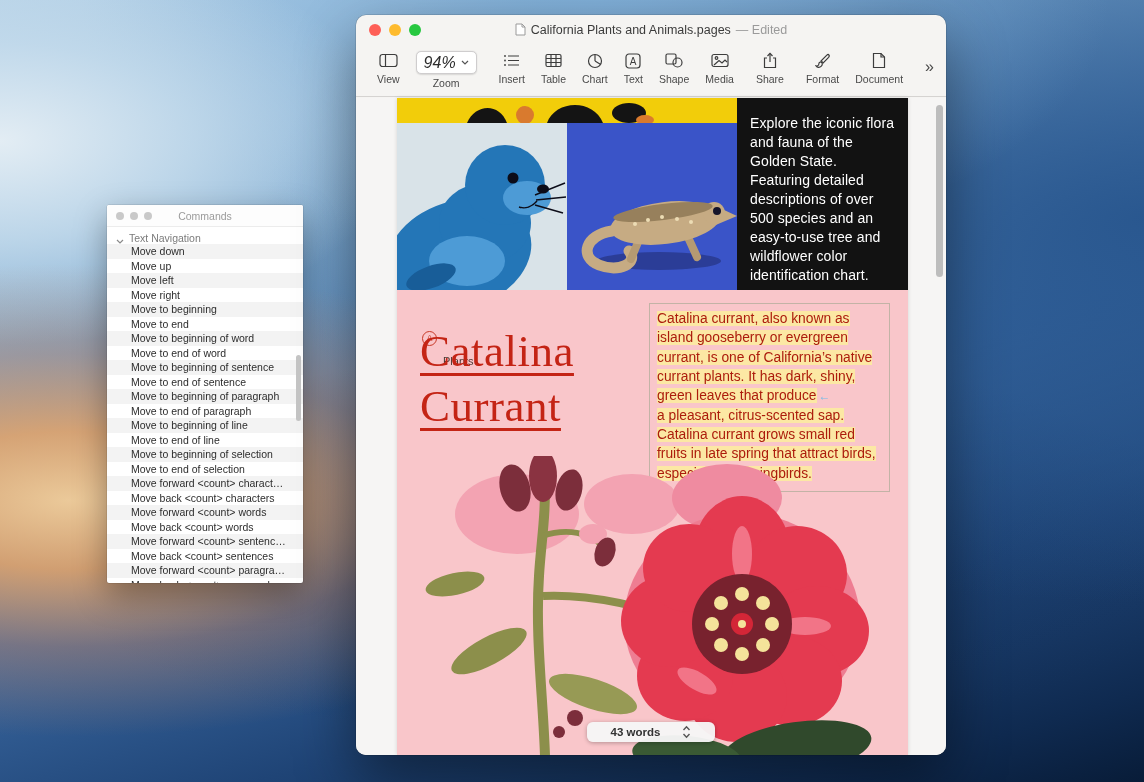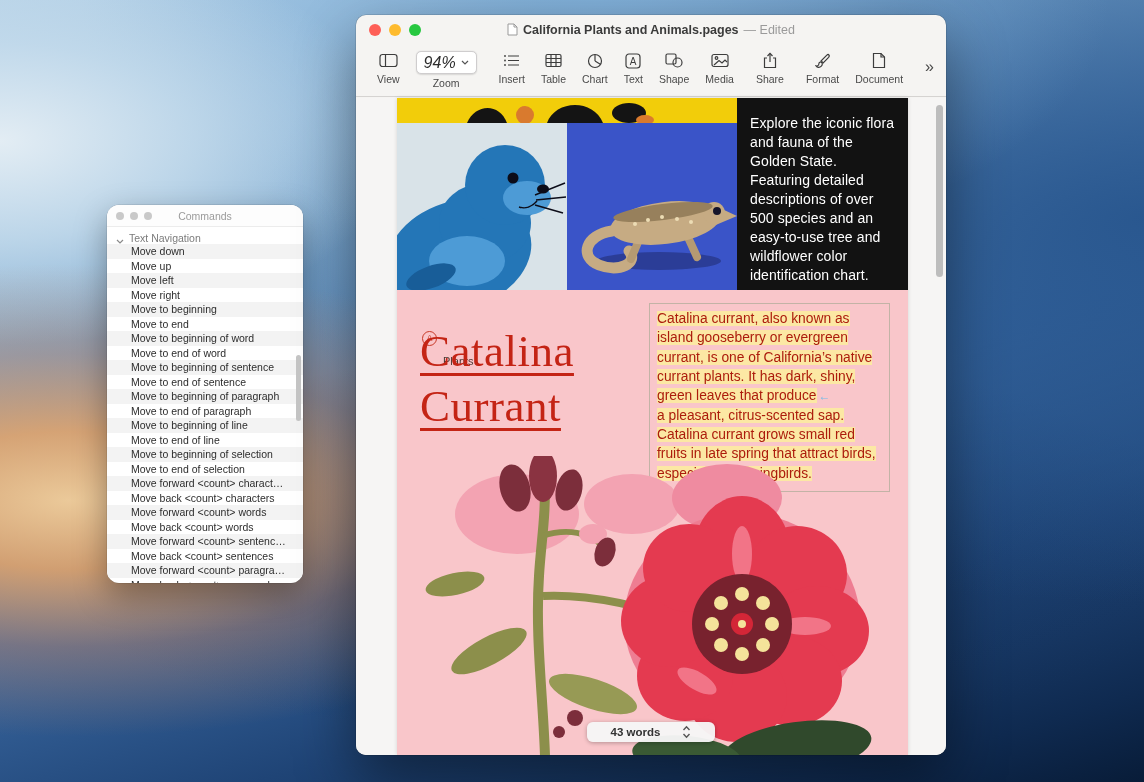--- a/index.html
+++ b/index.html
@@ -13,21 +13,21 @@
       radial-gradient(60% 45% at 0% 18%, #e3edf4 0%, rgba(196,219,236,0.85) 28%, transparent 58%),
       radial-gradient(75% 55% at 52% 0%, rgba(128,176,218,0.9) 0%, transparent 60%),
       radial-gradient(110% 70% at 100% 28%, rgba(38,84,140,0.9) 0%, rgba(38,84,140,0.45) 42%, transparent 70%),
       radial-gradient(80% 40% at 55% 70%, rgba(20,52,96,0.55) 0%, transparent 65%),
       linear-gradient(163deg, #b3d0e6 0%, #7fabd1 28%, #3e6da6 55%, #1f4476 76%, #0f2a50 92%, #081c38 100%);
   }
 
   
   .commands-window {
     position:absolute; left:107px; top:205px; width:196px; height:378px;
-    background:#ffffff; border-radius:12px; overflow:hidden;
+    background:#ffffff; border-radius:2px; overflow:hidden;
     box-shadow:0 12px 32px rgba(0,0,0,0.35), 0 0 0 0.5px rgba(0,0,0,0.16);
     font-size:10.5px;
   }
   .cw-titlebar { height:22px; position:relative; display:flex; align-items:center; background:#fdfdfd; border-bottom:1px solid #ececec; }
   .cw-lights { display:flex; gap:6px; margin-left:9px; }
   .cw-light { width:8px; height:8px; border-radius:50%; background:#c9c9c9; }
   .cw-title { position:absolute; left:0; right:0; text-align:center; color:#9b9b9b; font-size:10.5px; }
   .cw-header { height:17px; display:flex; align-items:flex-end; gap:5px; padding-left:9px; color:#7b7b7b; background:#fff; }
   .cw-chevron svg { display:block; }
   .cw-list {}
@@ -42,21 +42,21 @@
     box-shadow:0 24px 60px rgba(0,0,0,0.45), 0 0 0 0.5px rgba(0,0,0,0.22);
   }
   .pw-titlebar { height:29px; position:relative; display:flex; align-items:center; justify-content:center; }
   .pw-lights { position:absolute; left:13px; top:9px; display:flex; gap:8px; }
   .pw-light { width:12px; height:12px; border-radius:50%; }
   .pw-light.close { background:#fe5f57; }
   .pw-light.min { background:#febb2e; }
   .pw-light.max { background:#27c840; }
   .pw-titlewrap { display:flex; align-items:center; gap:5px; font-size:12.5px; }
   .pw-doc-icon svg { display:block; }
-  .pw-title { font-weight:700; color:#3b3b3b; }
+  .pw-title { font-weight:400; color:#3b3b3b; }
   .pw-title-suffix { color:#9a9a9a; }
 
   .pw-toolbar { height:53px; display:flex; align-items:flex-start; padding:1px 40px 0 13px; position:relative; border-bottom:1px solid #d5d3d1; }
   .tb-item { display:flex; flex-direction:column; align-items:center; gap:3px; padding:6px 8px 0; }
   .tb-icon { height:19px; display:flex; align-items:center; justify-content:center; }
   .tb-icon svg { display:block; stroke:#3d3d3d; fill:none; stroke-width:1.2; }
   .tb-label { font-size:10.5px; color:#4a4a4a; }
   .tb-sep { width:1px; height:34px; background:#dcdad7; margin:8px 3px 0; }
   .zoom-btn { display:flex; align-items:center; gap:5px; background:#fff; border:0.5px solid #cfcdce; border-radius:5px; padding:1.5px 7px; font-size:16px; color:#2d2d2d; box-shadow:0 0.5px 1.5px rgba(0,0,0,0.12);font-style:italic; }
   .tb-more { position:absolute; right:12px; top:14px; font-size:16px; color:#4a4a4a; }

